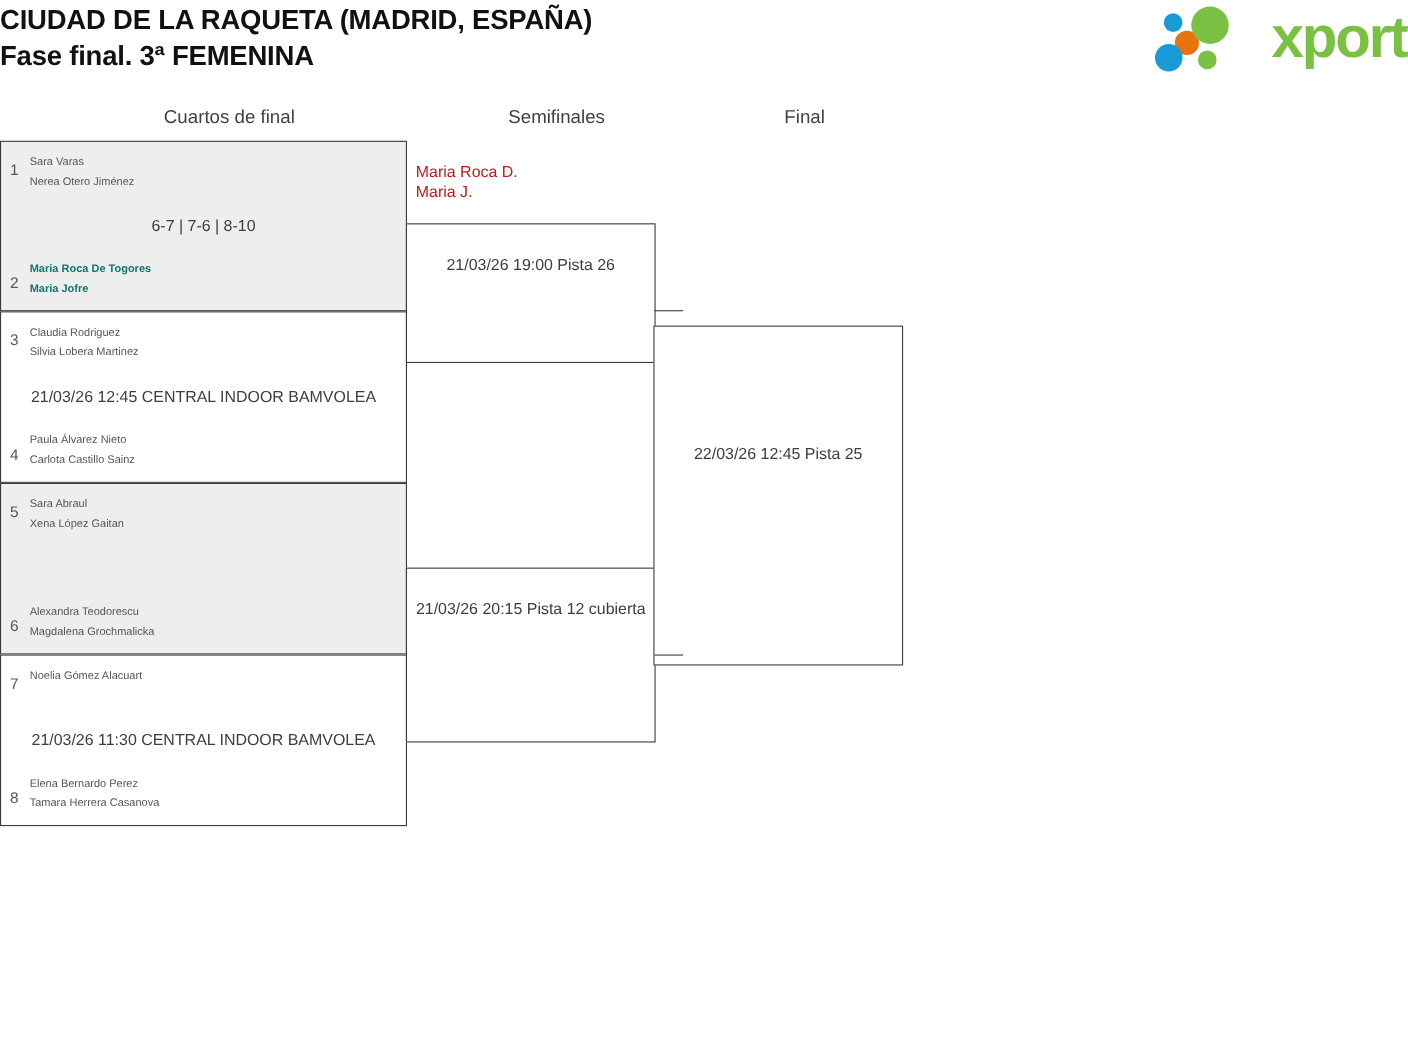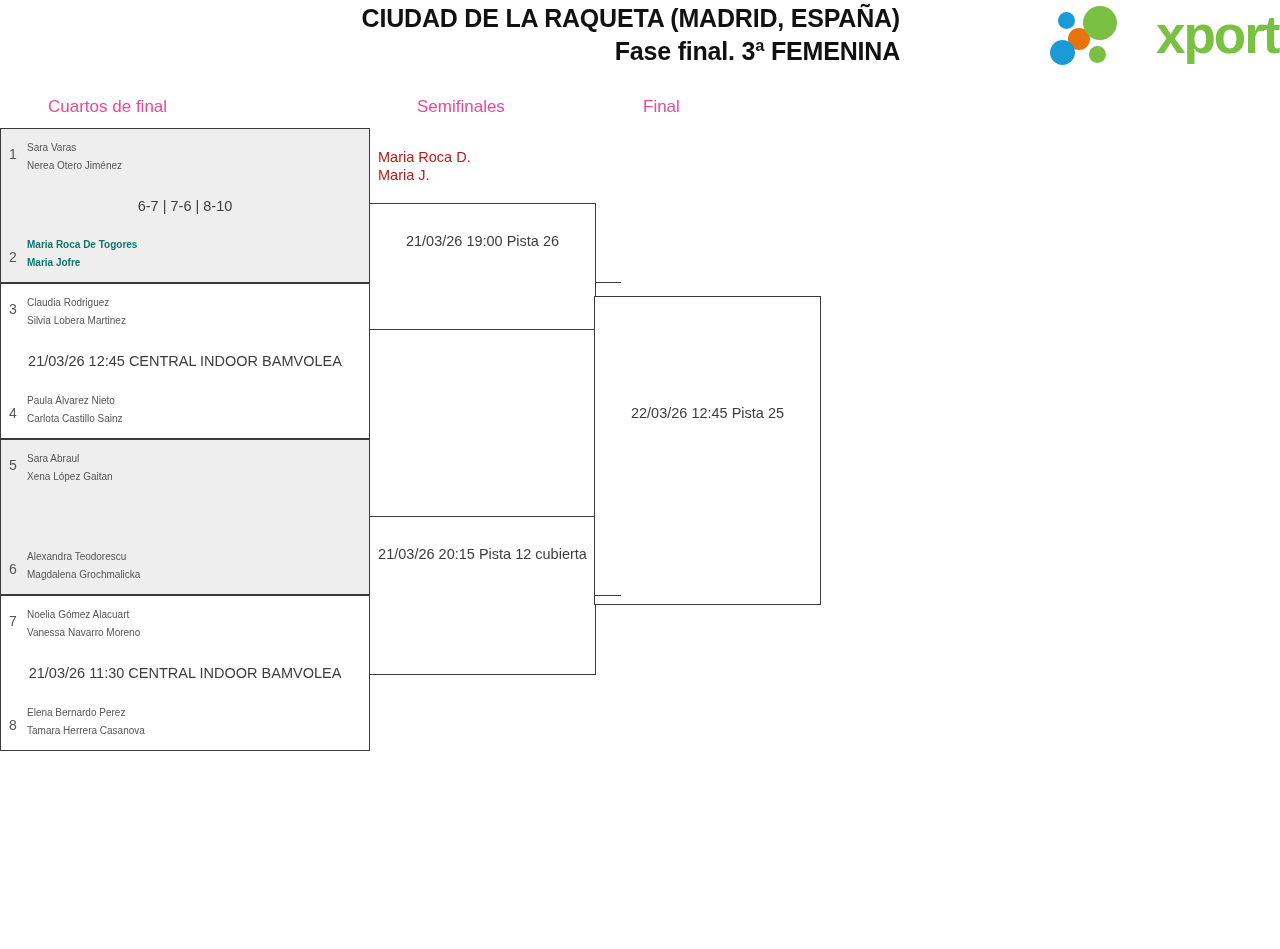--- a/index.html
+++ b/index.html
@@ -16,21 +16,20 @@
     color: #111111;
     overflow: hidden;
   }
 
   
   #header {
     position: absolute;
     left: 0; top: 0;
     width: 1273px;
     height: 84px;
-    text-align: right;
   }
   #title-block {
     position: absolute;
     left: 0; top: 2px;
     width: 900px;
   }
   .title-line {
     font-size: 25px;
     font-weight: bold;
     letter-spacing: -0.2px;
@@ -65,22 +64,22 @@
     line-height: 58px;
     color: #7ac143;
     margin-left: 36px;
   }
 
   
   .round-heading {
     position: absolute;
     font-size: 17px;
     line-height: 22px;
-    color: #ec4899;
-    text-align: left;
+    color: #404040;
+    text-align: center;
     white-space: nowrap;
     padding-left: 48px;
   }
   #heading-qf   { left: 0px;   top: 96px; width: 369px; }
   #heading-sf   { left: 369px; top: 96px; width: 226px; }
   #heading-fin  { left: 595px; top: 96px; width: 225px; }
 
   
   #bracket {
     position: absolute;
@@ -268,21 +267,20 @@
     <div class="team team-bottom">
       <div>Alexandra Teodorescu</div>
       <div>Magdalena Grochmalicka</div>
     </div>
   </div>
 
   <div class="qf-match" id="qf-4">
     <span class="seed seed-top">7</span>
     <div class="team team-top">
       <div>Noelia Gómez Alacuart</div>
-      <div>Vanessa Navarro Moreno</div>
     </div>
     <div class="match-info">21/03/26 11:30 CENTRAL INDOOR BAMVOLEA</div>
     <span class="seed seed-bottom">8</span>
     <div class="team team-bottom">
       <div>Elena Bernardo Perez</div>
       <div>Tamara Herrera Casanova</div>
     </div>
   </div>
 
   <div class="advance-label" id="sf1-advance">

